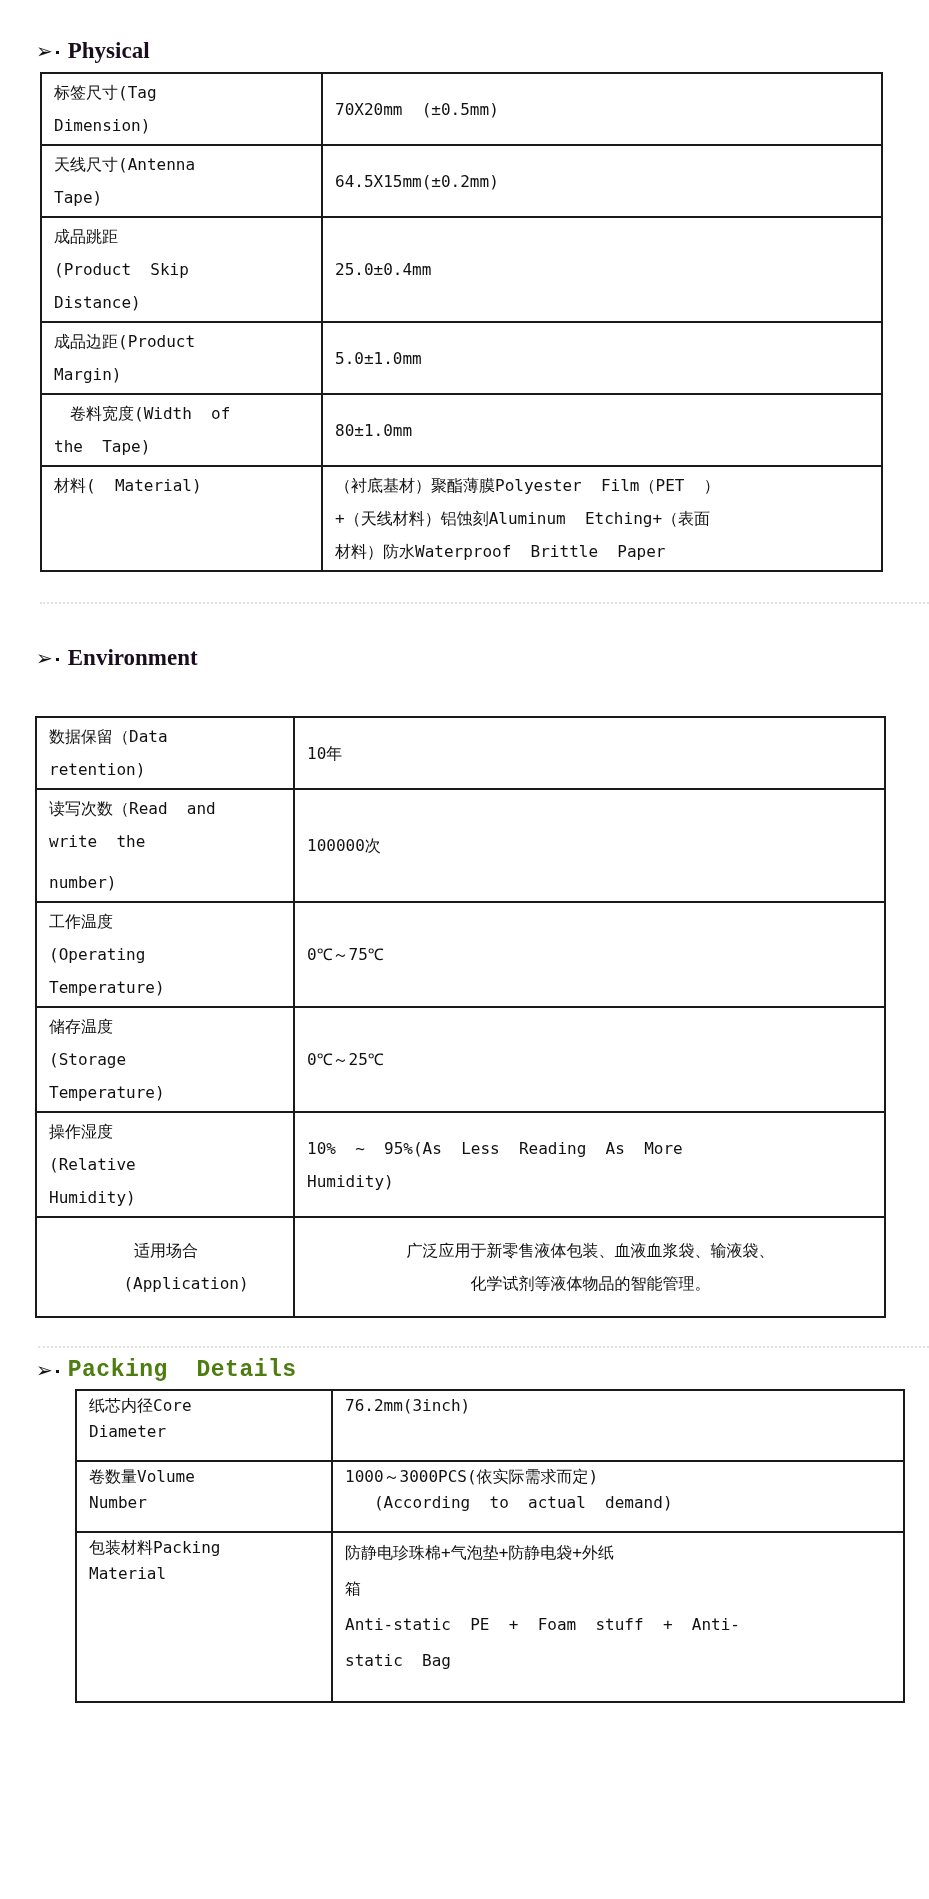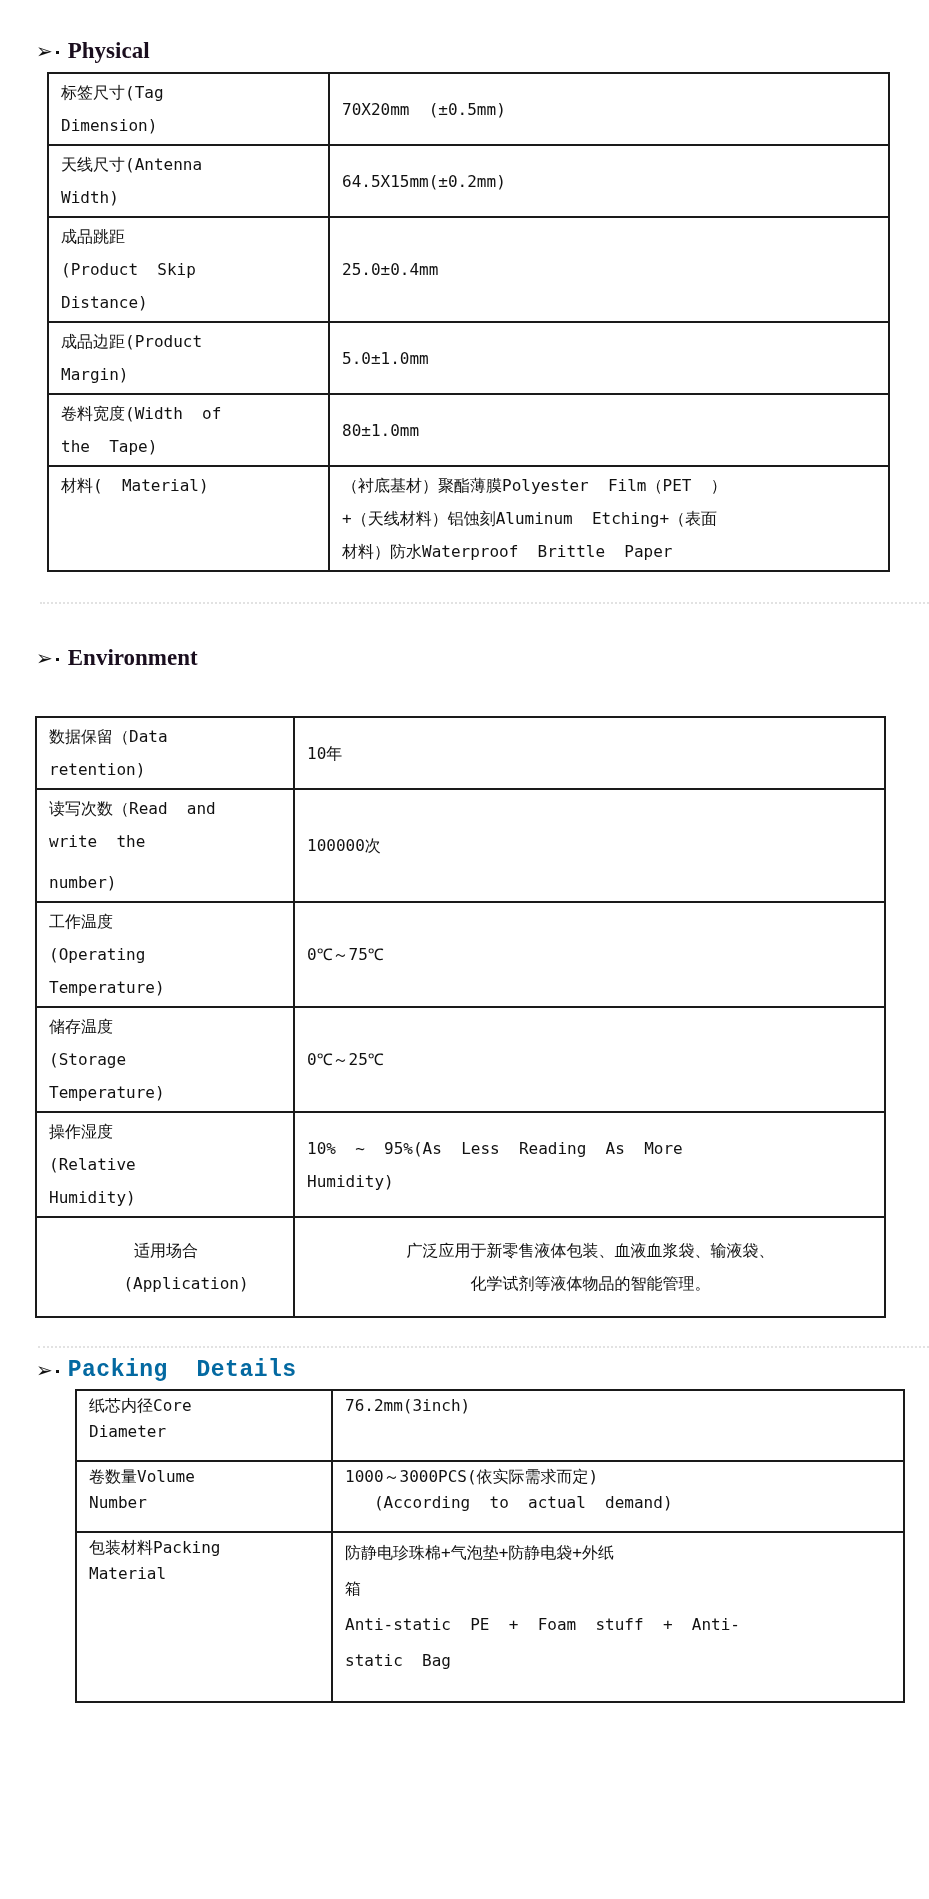--- a/index.html
+++ b/index.html
@@ -2,57 +2,57 @@
 <html><head>
 <meta charset="utf-8">
 <style>
   html, body { margin: 0; padding: 0; background: #ffffff; }
   body { width: 929px; height: 1899px; position: relative; overflow: hidden;
          font-family: "DejaVu Sans Mono", "Liberation Mono", monospace; color: #111; }
   .heading { position: absolute; display: flex; align-items: center; white-space: nowrap; }
   .heading .arrow { font-family: "DejaVu Sans", sans-serif; font-size: 20px; font-weight: bold; color: #111; margin-right: 3px; }
   .heading .dot { width: 3px; height: 3px; background: #111; display: inline-block; margin-right: 9px; margin-top: 2px; }
   .heading .htext { font-family: "Liberation Serif", "DejaVu Serif", serif; font-weight: bold; font-size: 23px; color: #1a0e1e; }
-  .heading.mono .htext { font-family: "Liberation Mono", "DejaVu Sans Mono", monospace; font-size: 23px; color: #0369a1; letter-spacing: 0.5px; }
+  .heading.mono .htext { font-family: "Liberation Mono", "DejaVu Sans Mono", monospace; font-size: 23px; color: #4d7c0f; letter-spacing: 0.5px; }
   .sep { position: absolute; height: 0; border-top: 2px dotted #e2e2e2; }
   table.spec { position: absolute; border-collapse: collapse; table-layout: fixed; }
   table.spec td { border: 2px solid #1a1a1a; vertical-align: middle; padding: 2px 10px 2px 12px;
                   font-size: 16px; line-height: 33px; color: #111; }
   table.spec td.top { vertical-align: top; }
   .line { display: block; white-space: nowrap; }
   .tight .line { line-height: 26px; }
 </style>
 </head>
 <body>
 
 <div class="heading" style="left:36px; top:38px;">
   <span class="arrow">➢</span>
   <span class="dot"></span>
   <span class="htext">Physical</span>
 </div>
 
-<table class="spec" id="tbl-physical" style="left:47px; top:72px; width:841px;">
+<table class="spec" id="tbl-physical" style="left:40px; top:72px; width:841px;">
   <colgroup>
       <col style="width:281px">
       <col style="width:560px">
     </colgroup>
   <tbody>
       <tr style="height: 70px;">
         <td>
           <span class="line" style="white-space: pre;">标签尺寸(Tag</span>
           <span class="line" style="white-space: pre;">Dimension)</span>
         </td>
         <td>
           <span class="line" style="white-space: pre;">70X20mm  (±0.5mm)</span>
         </td>
       </tr>
       <tr style="height: 71px;">
         <td>
           <span class="line" style="white-space: pre;">天线尺寸(Antenna</span>
-          <span class="line" style="white-space: pre;">Width)</span>
+          <span class="line" style="white-space: pre;">Tape)</span>
         </td>
         <td>
           <span class="line" style="white-space: pre;">64.5X15mm(±0.2mm)</span>
         </td>
       </tr>
       <tr style="height: 104px;">
         <td>
           <span class="line" style="white-space: pre;">成品跳距</span>
           <span class="line" style="white-space: pre;">(Product  Skip</span>
           <span class="line" style="white-space: pre;">Distance)</span>
@@ -65,21 +65,21 @@
         <td>
           <span class="line" style="white-space: pre;">成品边距(Product</span>
           <span class="line" style="white-space: pre;">Margin)</span>
         </td>
         <td>
           <span class="line" style="white-space: pre;">5.0±1.0mm</span>
         </td>
       </tr>
       <tr style="height: 70px;">
         <td>
-          <span class="line" style="white-space: pre;">卷料宽度(Width  of</span>
+          <span class="line" style="white-space: pre; margin-left: 16px;">卷料宽度(Width  of</span>
           <span class="line" style="white-space: pre;">the  Tape)</span>
         </td>
         <td>
           <span class="line" style="white-space: pre;">80±1.0mm</span>
         </td>
       </tr>
       <tr style="height: 105px;">
         <td class="top">
           <span class="line" style="white-space: pre;">材料(  Material)</span>
         </td>

